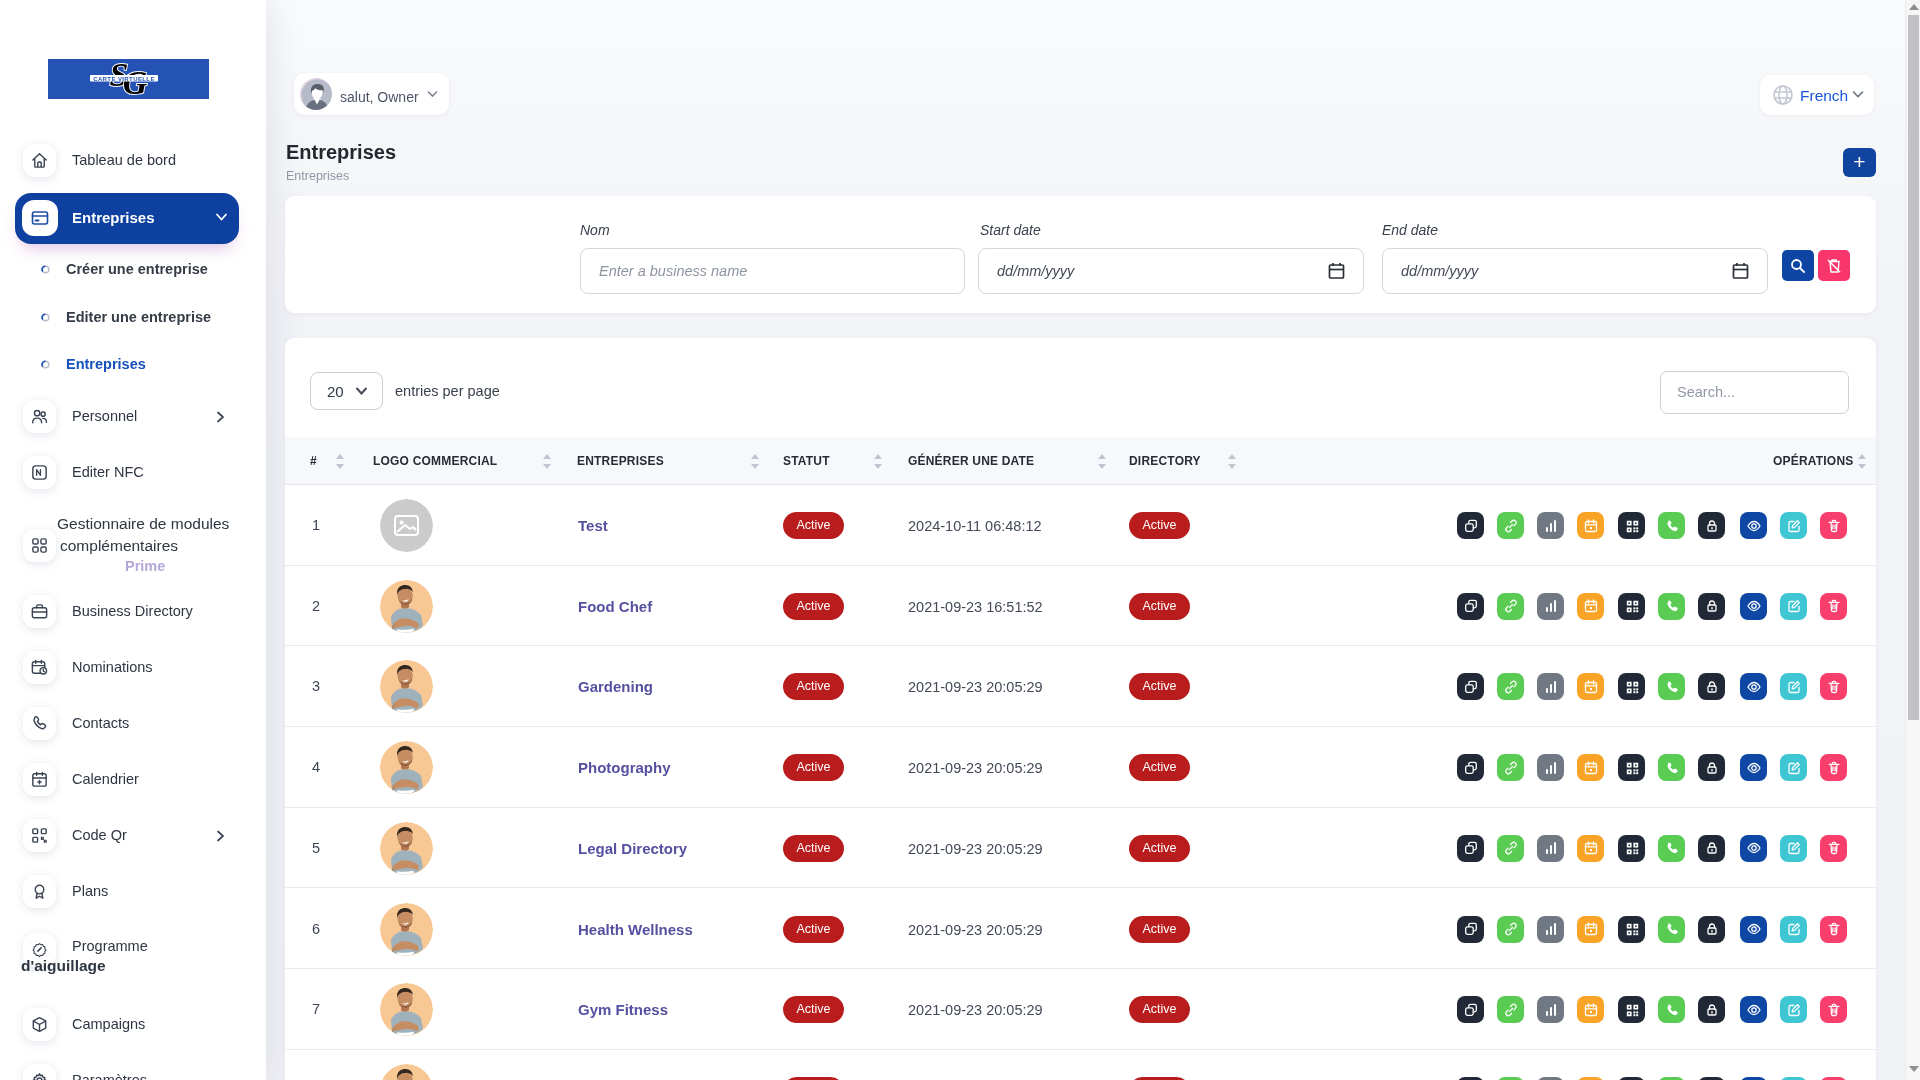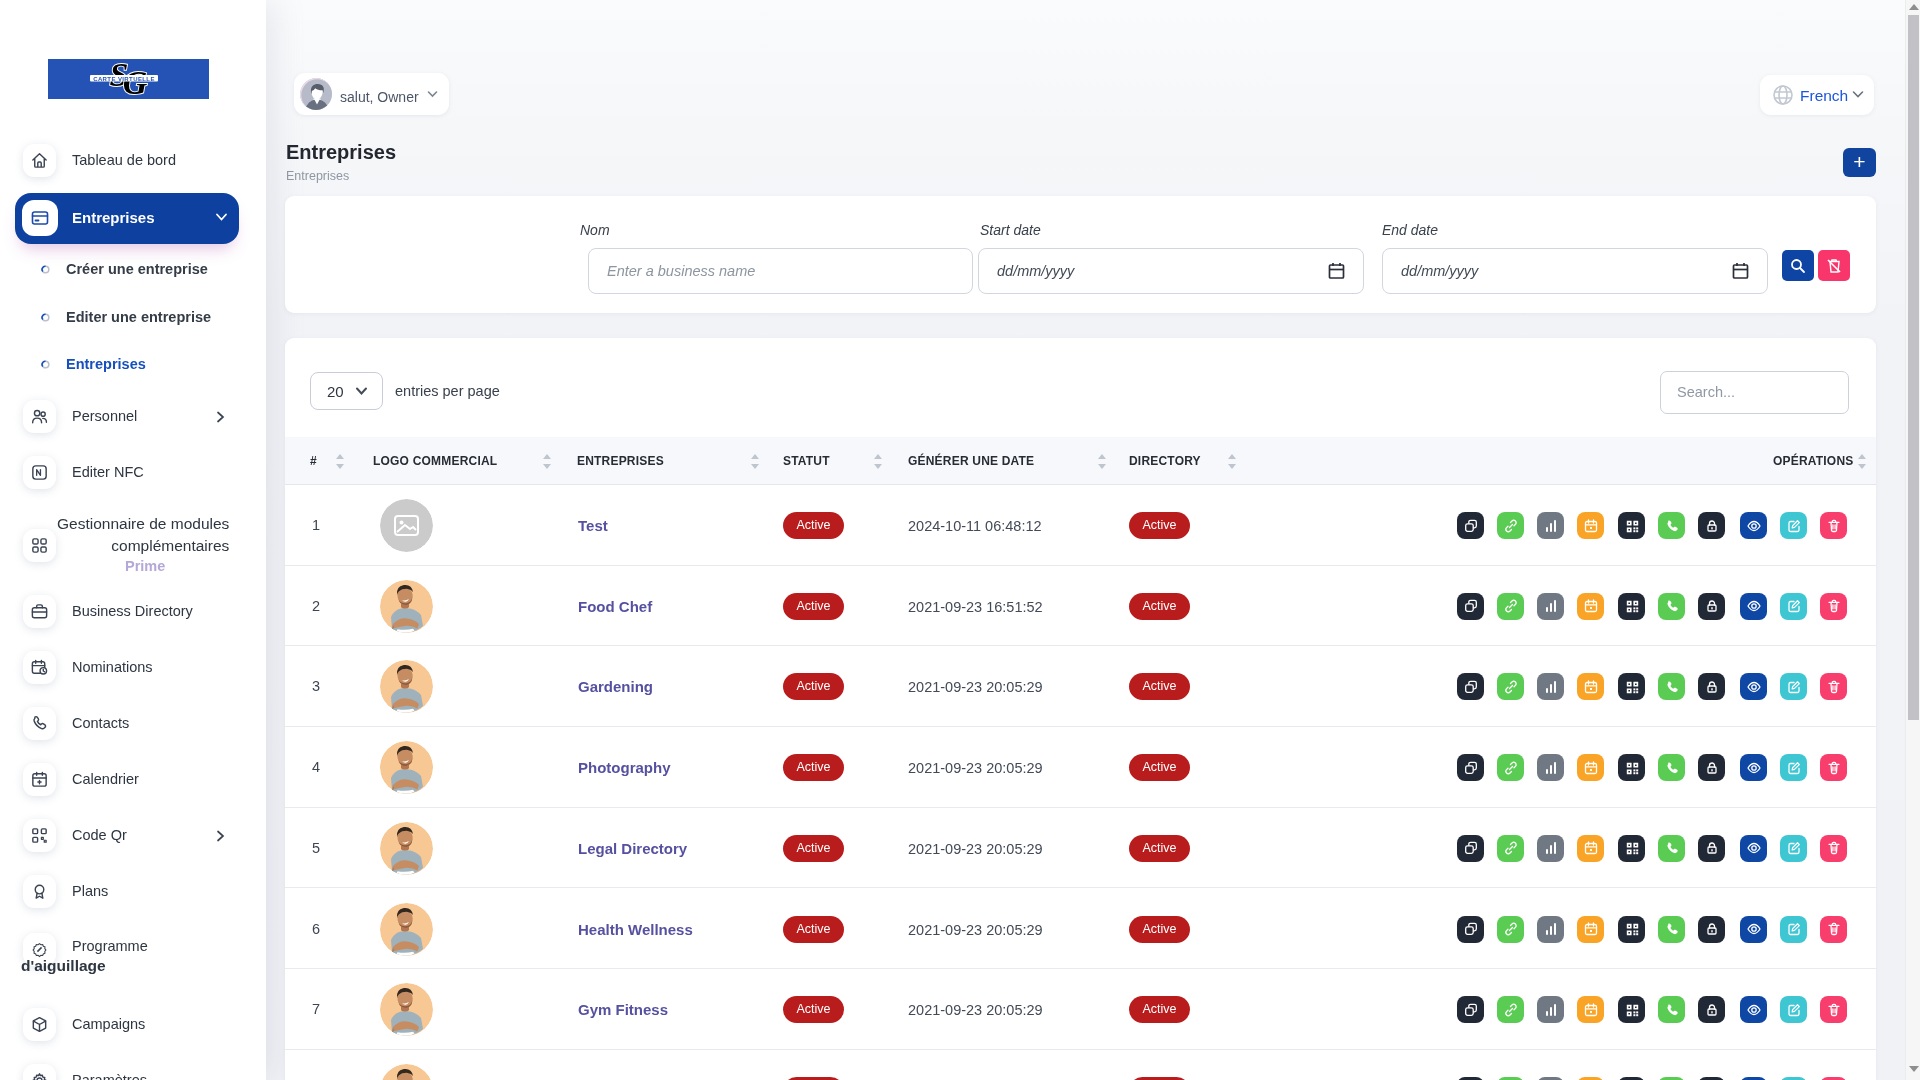--- a/index.html
+++ b/index.html
@@ -159,21 +159,21 @@
   </div>
     <div class="navitem" style="top:513px">
   <div class="icsq" style="top:16px">
         <svg width="19" height="19" viewBox="0 0 20 20" fill="none" stroke="currentColor" stroke-width="1.5">
           <rect x="3" y="3" width="5.5" height="5.5" rx="1.5"></rect>
           <rect x="11.5" y="3" width="5.5" height="5.5" rx="1.5"></rect>
           <rect x="3" y="11.5" width="5.5" height="5.5" rx="1.5"></rect>
           <rect x="11.5" y="11.5" width="5.5" height="5.5" rx="1.5"></rect>
         </svg>
       </div>
-  <div class="navtxt" style="top:0; left:57px; line-height:22px; font-size:15.5px;text-align:right;">Gestionnaire de modules<br><span style="margin-left:3px">complémentaires</span></div>
+  <div class="navtxt" style="top:0; left:57px; line-height:22px; font-size:15.5px;">Gestionnaire de modules<br><span style="margin-left:3px">complémentaires</span></div>
   <div style="position:absolute; left:125px; top:45px; color:#b5a8d8; font-size:14.5px; font-weight:600;">Prime</div>
 </div>
     <div class="navitem" style="top:595px">
     <div class="icsq" style="top:0">
         <svg width="19" height="19" viewBox="0 0 20 20" fill="none" stroke="currentColor" stroke-width="1.5" stroke-linecap="round" stroke-linejoin="round">
           <rect x="2.5" y="6" width="15" height="10.5" rx="2"></rect>
           <path d="M7 6 V4.5 a1.5 1.5 0 0 1 1.5-1.5 h3 a1.5 1.5 0 0 1 1.5 1.5 V6 M2.5 10.5 h15"></path>
         </svg>
       </div>
     <div class="navtxt" style="top:8px">Business Directory</div>
@@ -300,21 +300,21 @@
 </div>
 
 <div id="h1">Entreprises</div>
 <div id="crumb">Entreprises</div>
 <div id="addbtn">+</div>
 
 <div id="fcard">
   <div class="flabel" style="left:295px;">Nom</div>
   <div class="flabel" style="left:695px;">Start date</div>
   <div class="flabel" style="left:1097px;">End date</div>
-  <div class="finput ph" style="left:303px; width:385px;">Enter a business name</div>
+  <div class="finput ph" style="left:295px; width:385px;">Enter a business name</div>
   <div class="finput" style="left:693px; width:386px; justify-content:space-between;">
       <span>dd/mm/yyyy</span>
     <svg width="17" height="18" viewBox="0 0 17 18" fill="none" stroke="#2b2f38" stroke-width="1.7">
         <rect x="1.5" y="3" width="14" height="13" rx="1"></rect>
         <path d="M1.5 7.5h14"></path>
         <path d="M5 1v3M12 1v3"></path>
       </svg>
   </div>
   <div class="finput" style="left:1097px; width:386px; justify-content:space-between;">
       <span>dd/mm/yyyy</span>

